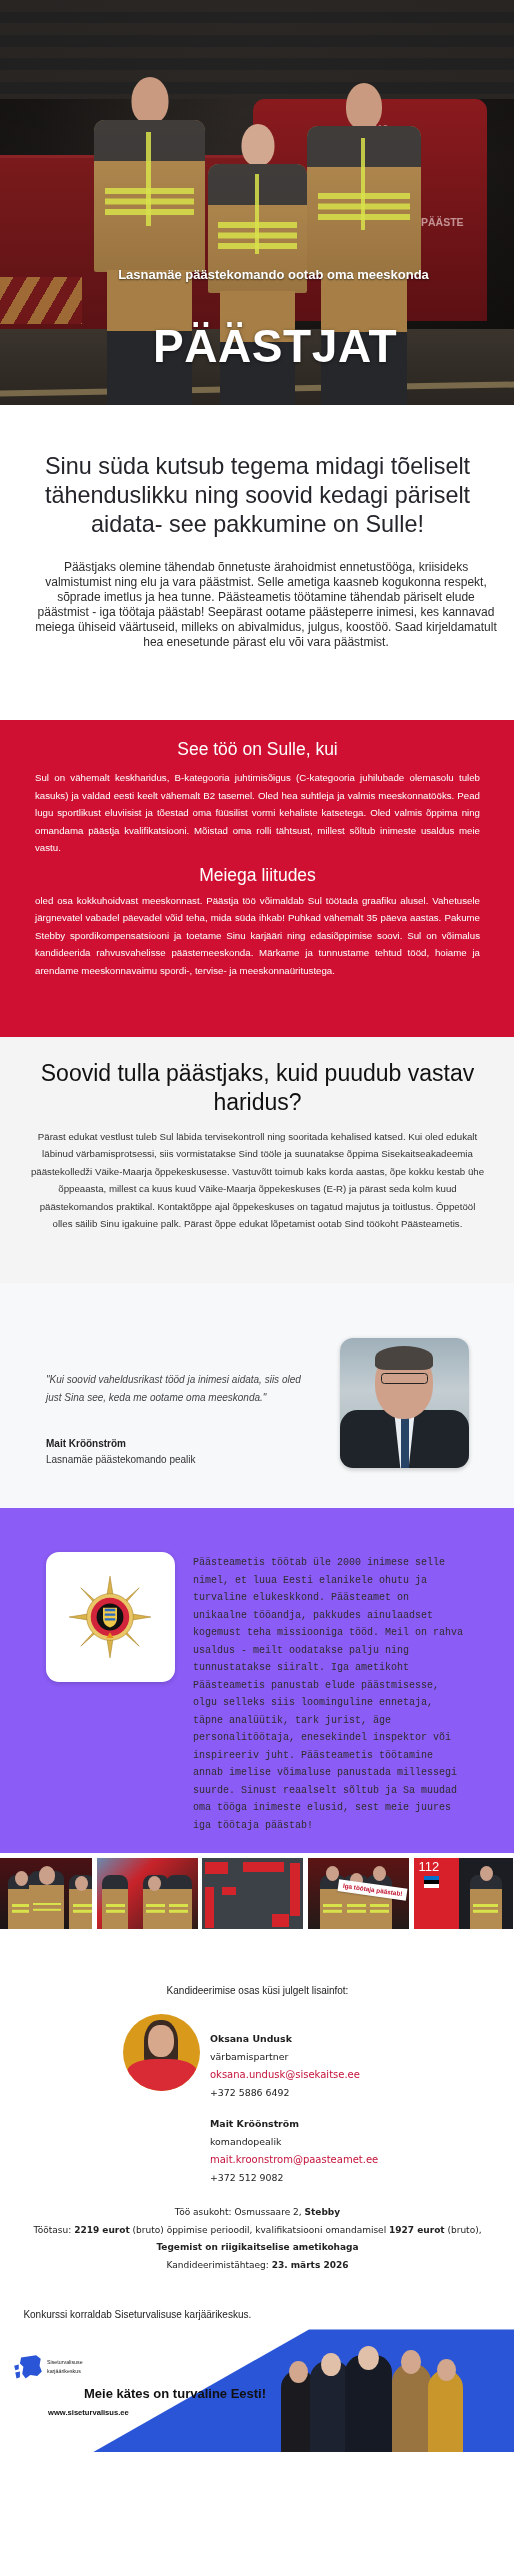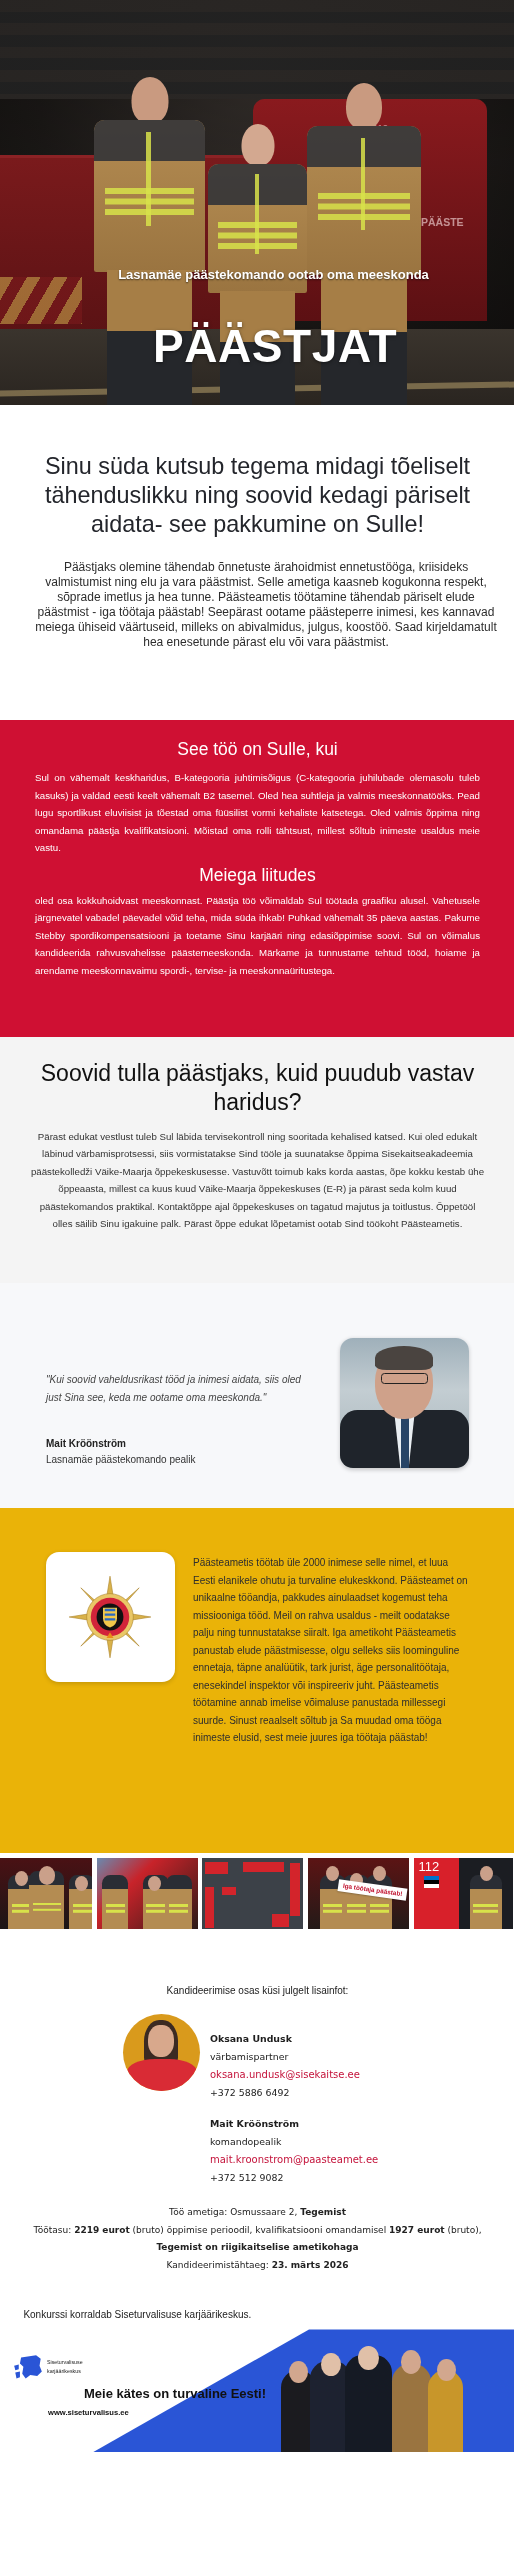--- a/index.html
+++ b/index.html
@@ -61,21 +61,21 @@
     .quote .photo { position: absolute; left: 340px; top: 55px; width: 129px; height: 130px; border-radius: 13px; overflow: hidden;
       background: linear-gradient(180deg,#9fb0ba 0%, #c3cdd2 40%, #a8b5bb 100%); box-shadow: 0 1.8px 4.7px rgba(0,0,0,.2); }
     .quote .photo .face { position: absolute; left: 35px; top: 11.7px; width: 58px; height: 69px; border-radius: 45% 45% 48% 48%; background: #cfa18a; }
     .quote .photo .hair { position: absolute; left: 35px; top: 8.2px; width: 58px; height: 23.4px; border-radius: 50% 50% 20% 20%; background: #4a4440; }
     .quote .photo .glasses { position: absolute; left: 41px; top: 35px; width: 47px; height: 10.5px; border: 1.8px solid #222; border-radius: 3.5px; }
     .quote .photo .uniform { position: absolute; left: 0; right: 0; bottom: 0; height: 58px; background: #1f242b; border-radius: 17.5px 17.5px 0 0; }
     .quote .photo .shirt { position: absolute; left: 54px; bottom: 0; width: 21px; height: 58px; background: #e9eef2; clip-path: polygon(0 0,100% 0,70% 100%,30% 100%); }
     .quote .photo .tie { position: absolute; left: 61px; bottom: 0; width: 8.2px; height: 53px; background: #274466; }
 
     
-    .org { background: #eab308; height: 345px; position: relative; }
+    .org { background: #8b5cf6; height: 345px; position: relative; font-family: Liberation Mono, monospace; }
     .org .emblem-card { position: absolute; left: 46px; top: 44px; width: 129px; height: 130px; border-radius: 13px; background: #fff; box-shadow: 0 1.2px 4.7px rgba(0,0,0,.15); }
     .org .emblem { position: absolute; left: 22px; top: 23.4px; width: 84px; height: 84px; }
     .org p { position: absolute; left: 193px; top: 46px; width: 275px; font-size: 10px; line-height: 17.5px; color: #2e2e2e; }
 
     
     .gallery { display: flex; gap: 4.7px; padding: 4.7px 0 0; height: 76px; overflow: hidden; }
     .gallery .g { flex: none; height: 71px; position: relative; overflow: hidden; }
     .g1 { width: 92px; background: linear-gradient(180deg,#4a1114,#1c1616); }
     .g2 { width: 101px; background: linear-gradient(135deg,#6a8ab0 0%, #c8232a 35%, #2a1a16 100%); }
     .g3 { width: 101px; background: #3c4148; }
@@ -273,21 +273,21 @@
   </div>
   <div class="person-card pc2">
     <div class="pn">Mait Kröönström</div>
     <div class="pr">komandopealik</div>
     <a class="pe">mait.kroonstrom@paasteamet.ee</a>
     <div class="pp">+372 512 9082</div>
   </div>
 
   <div class="info">
     <div>
-      <span>Töö ametiga: Osmussaare 2, </span><b>Tegemist</b>
+      <span>Töö asukoht: Osmussaare 2, </span><b>Stebby</b>
     </div>
     <div>
       <span>Töötasu: </span><b>2219 eurot</b><span> (bruto) õppimise perioodil, kvalifikatsiooni omandamisel </span><b>1927 eurot</b><span> (bruto),</span>
     </div>
     <div><b>Tegemist on riigikaitselise ametikohaga</b></div>
     <div>
       <span>Kandideerimistähtaeg: </span><b>23. märts 2026</b>
     </div>
   </div>
 </section>

